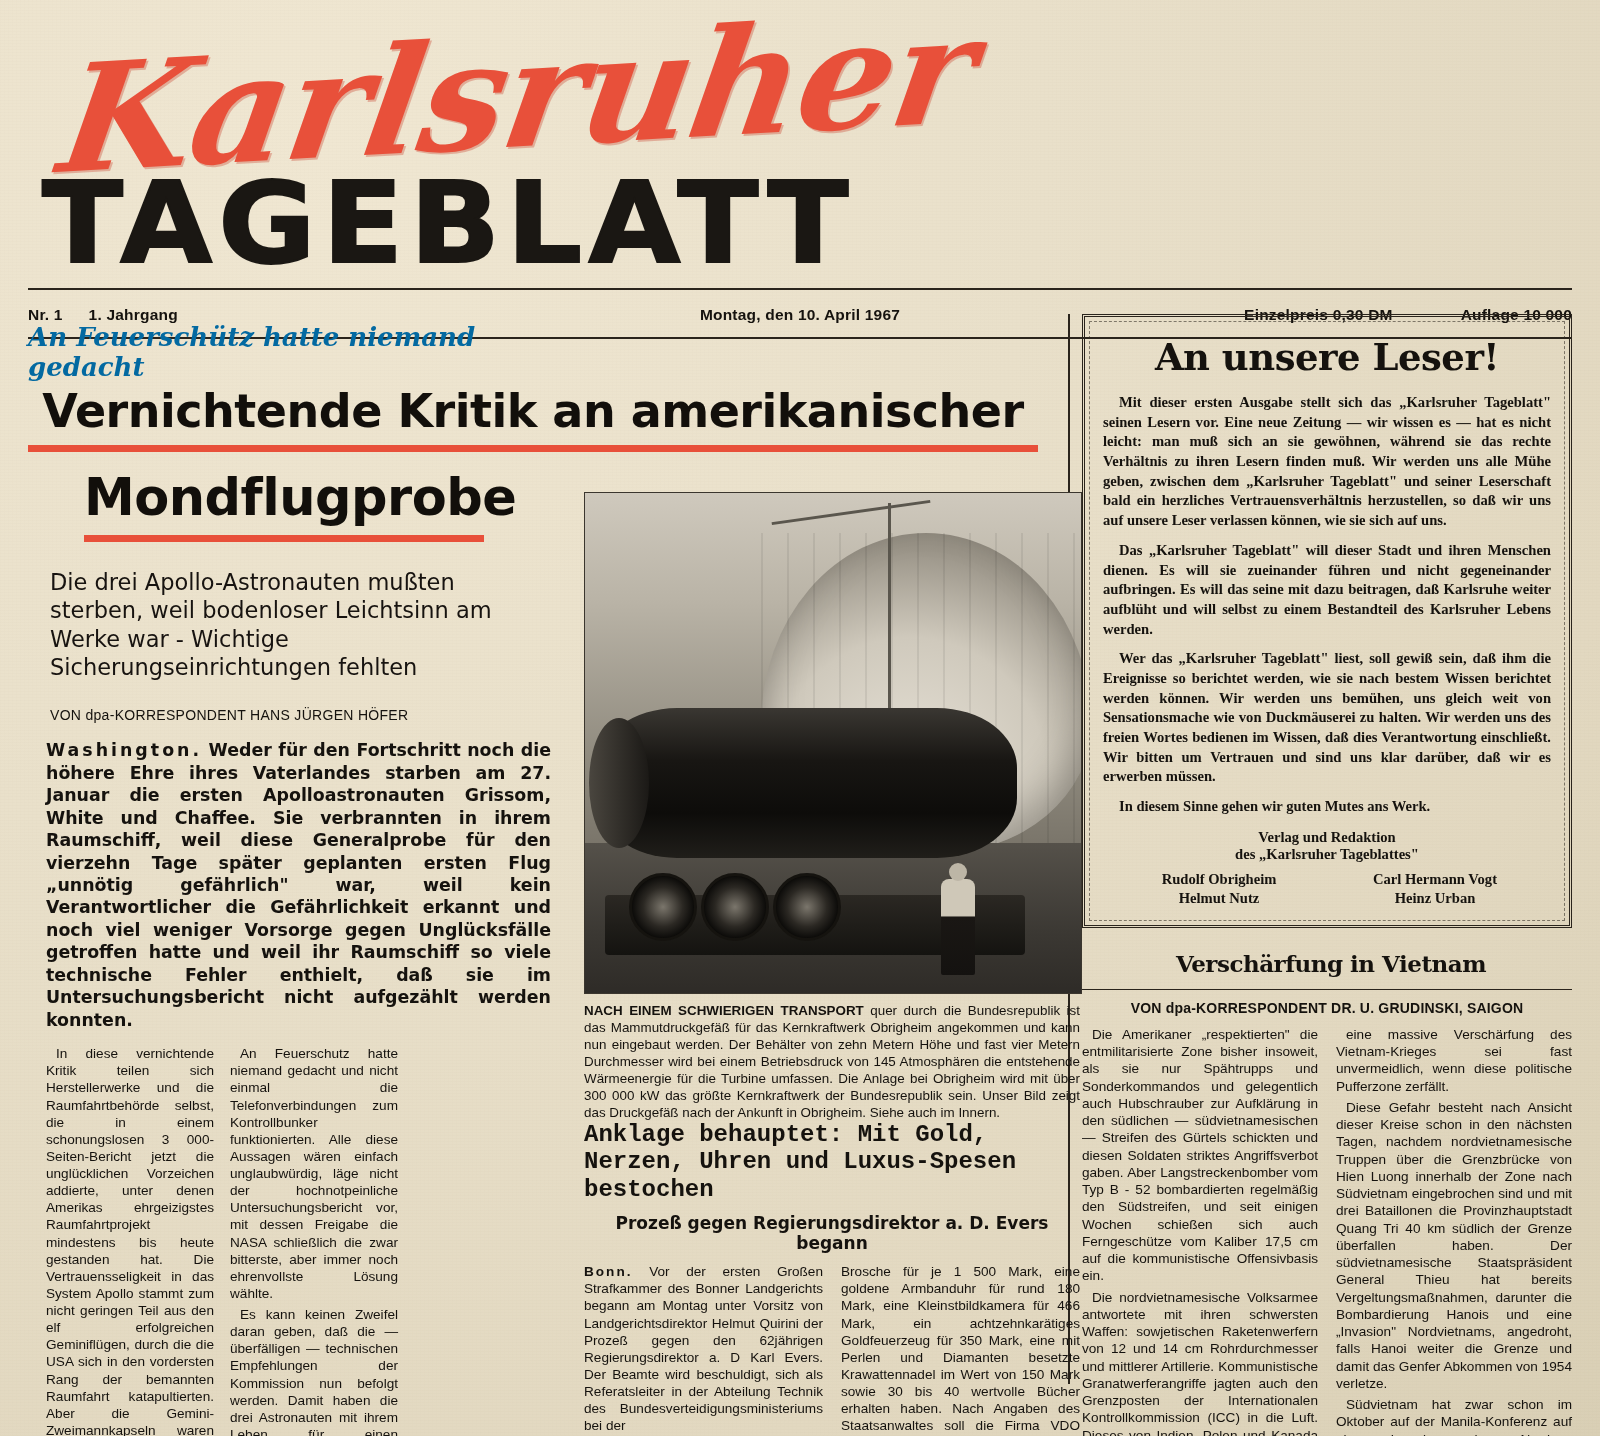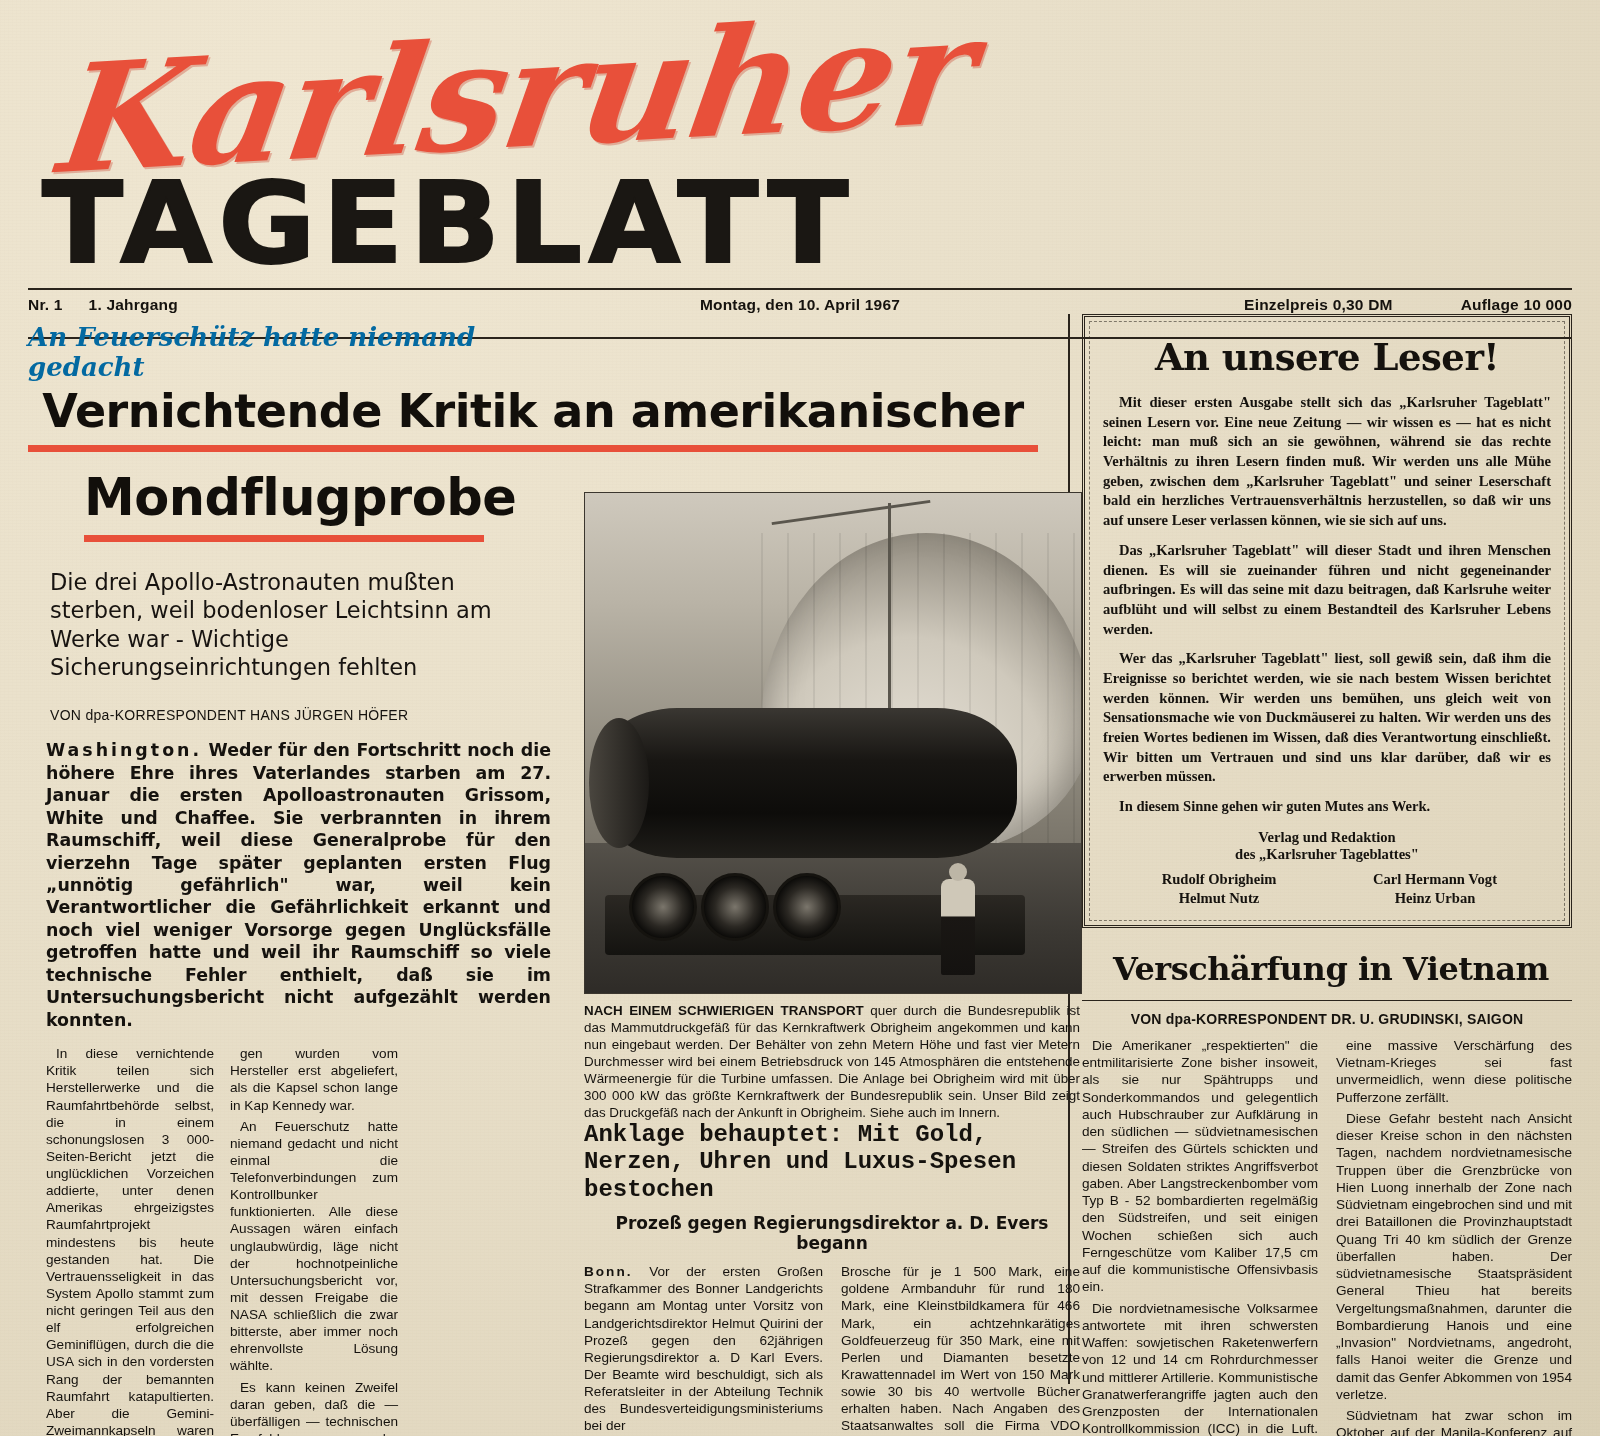--- a/index.html
+++ b/index.html
@@ -46,21 +46,21 @@
     white-space:nowrap;
     transform:scaleX(1.06);
     transform-origin:left center;
   }
 
   .mast-rule { position:absolute; left:0; right:0; top:288px; border-top:2px solid #2a241c; }
   .mast-rule2 { position:absolute; left:0; right:0; top:337px; border-top:2px solid #2a241c; }
 
   .mast-info {
     position:absolute; left:0; right:0; top:296px; height:38px;
-    display:flex; font-size:15.5px; font-weight:700; letter-spacing:.2px;
+    display:flex; align-items:center; font-size:15.5px; font-weight:700; letter-spacing:.2px;
   }
   .mi-left { display:flex; gap:26px; }
   .mi-center { position:absolute; left:50%; transform:translateX(-50%); }
   .mi-right { margin-left:auto; display:flex; gap:68px; }
 
   
   .body { display:flex; margin-top:14px; height:1070px; }
   .left { width:1050px; position:relative; padding-right:18px; box-sizing:border-box;}
   .vrule { width:2px; background:#2a241c; margin:0 12px; }
   .right { width:490px; position:relative; }
@@ -159,21 +159,21 @@
     margin:2px 0 14px 0; letter-spacing:-.5px;
   }
   .boxed p { margin:0 0 10px 0; font-size:14.6px; line-height:1.35; text-align:justify; text-indent:16px;
      font-family:"Liberation Serif", serif; font-weight:700;}
   .sig { text-align:center; font-size:14.6px; font-weight:700; margin-top:12px; font-family:"Liberation Serif", serif;}
   .sig .names { display:flex; justify-content:space-between; margin-top:8px; padding:0 24px; }
   .sig .names div { width:46%; }
 
   .viet-head {
     font-family:"DejaVu Serif", serif; font-weight:700; font-style:normal;
-    font-size:32px; text-align:center; margin:22px 0 6px 8px; letter-spacing:-.5px;
+    font-size:23px; text-align:center; margin:22px 0 6px 8px; letter-spacing:-.5px;
   }
   .viet-by { font-size:14px; font-weight:700; text-align:center; margin-bottom:10px; letter-spacing:.2px;}
   .viet-cols { display:flex; gap:18px; }
   .viet-col { width:236px; font-size:13.6px; line-height:1.27; text-align:justify; }
   .viet-col p { margin:0 0 4px 0; text-indent:10px; }
   .hr-thin { border-top:1px solid #2a241c; margin:12px 0 10px 0;}
 </style>
 </head>
 <body>
 
@@ -219,21 +219,20 @@
         <span class="sp">Washington.</span>
         <span>Weder für den Fortschritt noch die höhere Ehre ihres Vaterlandes starben am 27. Januar die ersten Apolloastronauten Grissom, White und Chaffee. Sie verbrannten in ihrem Raumschiff, weil diese Generalprobe für den vierzehn Tage später geplanten ersten Flug „unnötig gefährlich" war, weil kein Verantwortlicher die Gefährlichkeit erkannt und noch viel weniger Vorsorge gegen Unglücksfälle getroffen hatte und weil ihr Raumschiff so viele technische Fehler enthielt, daß sie im Untersuchungsbericht nicht aufgezählt werden konnten.</span>
       </div>
 
       <div class="cols3">
         <div class="col">
           <p>In diese vernichtende Kritik teilen sich Herstellerwerke und die Raumfahrtbehörde selbst, die in einem schonungslosen 3 000-Seiten-Bericht jetzt die unglücklichen Vorzeichen addierte, unter denen Amerikas ehrgeizigstes Raumfahrtprojekt mindestens bis heute gestanden hat. Die Vertrauensseligkeit in das System Apollo stammt zum nicht geringen Teil aus den elf erfolgreichen Geminiflügen, durch die die USA sich in den vordersten Rang der bemannten Raumfahrt katapultierten. Aber die Gemini-Zweimannkapseln waren wesentlich einfacher, Fehler gab es noch auf dem letzten Flug beispielsweise bei den Brennstoffzellen und schließlich sollte Gemini auch nie zum Mond fliegen.</p>
 
         </div>
         <div class="col">
-          <p>gen wurden vom Hersteller erst abgeliefert, als die Kapsel schon lange in Kap Kennedy war.</p>
           <p>An Feuerschutz hatte niemand gedacht und nicht einmal die Telefonverbindungen zum Kontrollbunker funktionierten. Alle diese Aussagen wären einfach unglaubwürdig, läge nicht der hochnotpeinliche Untersuchungsbericht vor, mit dessen Freigabe die NASA schließlich die zwar bitterste, aber immer noch ehrenvollste Lösung wählte.</p>
           <p>Es kann keinen Zweifel daran geben, daß die — überfälligen — technischen Empfehlungen der Kommission nun befolgt werden. Damit haben die drei Astronauten mit ihrem Leben für einen vorschriftsmäßigen Ablauf des Apolloprogramms gesorgt. Eine ganze Reihe der aufgedeckten Fehler ist dem Zeitdruck zuzuschreiben und dem Ehrgeiz, das selbstgesteckte Ziel der „Mondlandung bis Ende 1969" noch um ein Jahr zu unterbieten. Dieses Jahr ist durch das Unglück verlorengegangen.</p>
         </div>
       </div>
 
       <div class="photo-col">
         <div class="photo">
           <div class="ph-dome"></div>
           <div class="ph-scaff"></div>
           <div class="ph-crane"></div>

